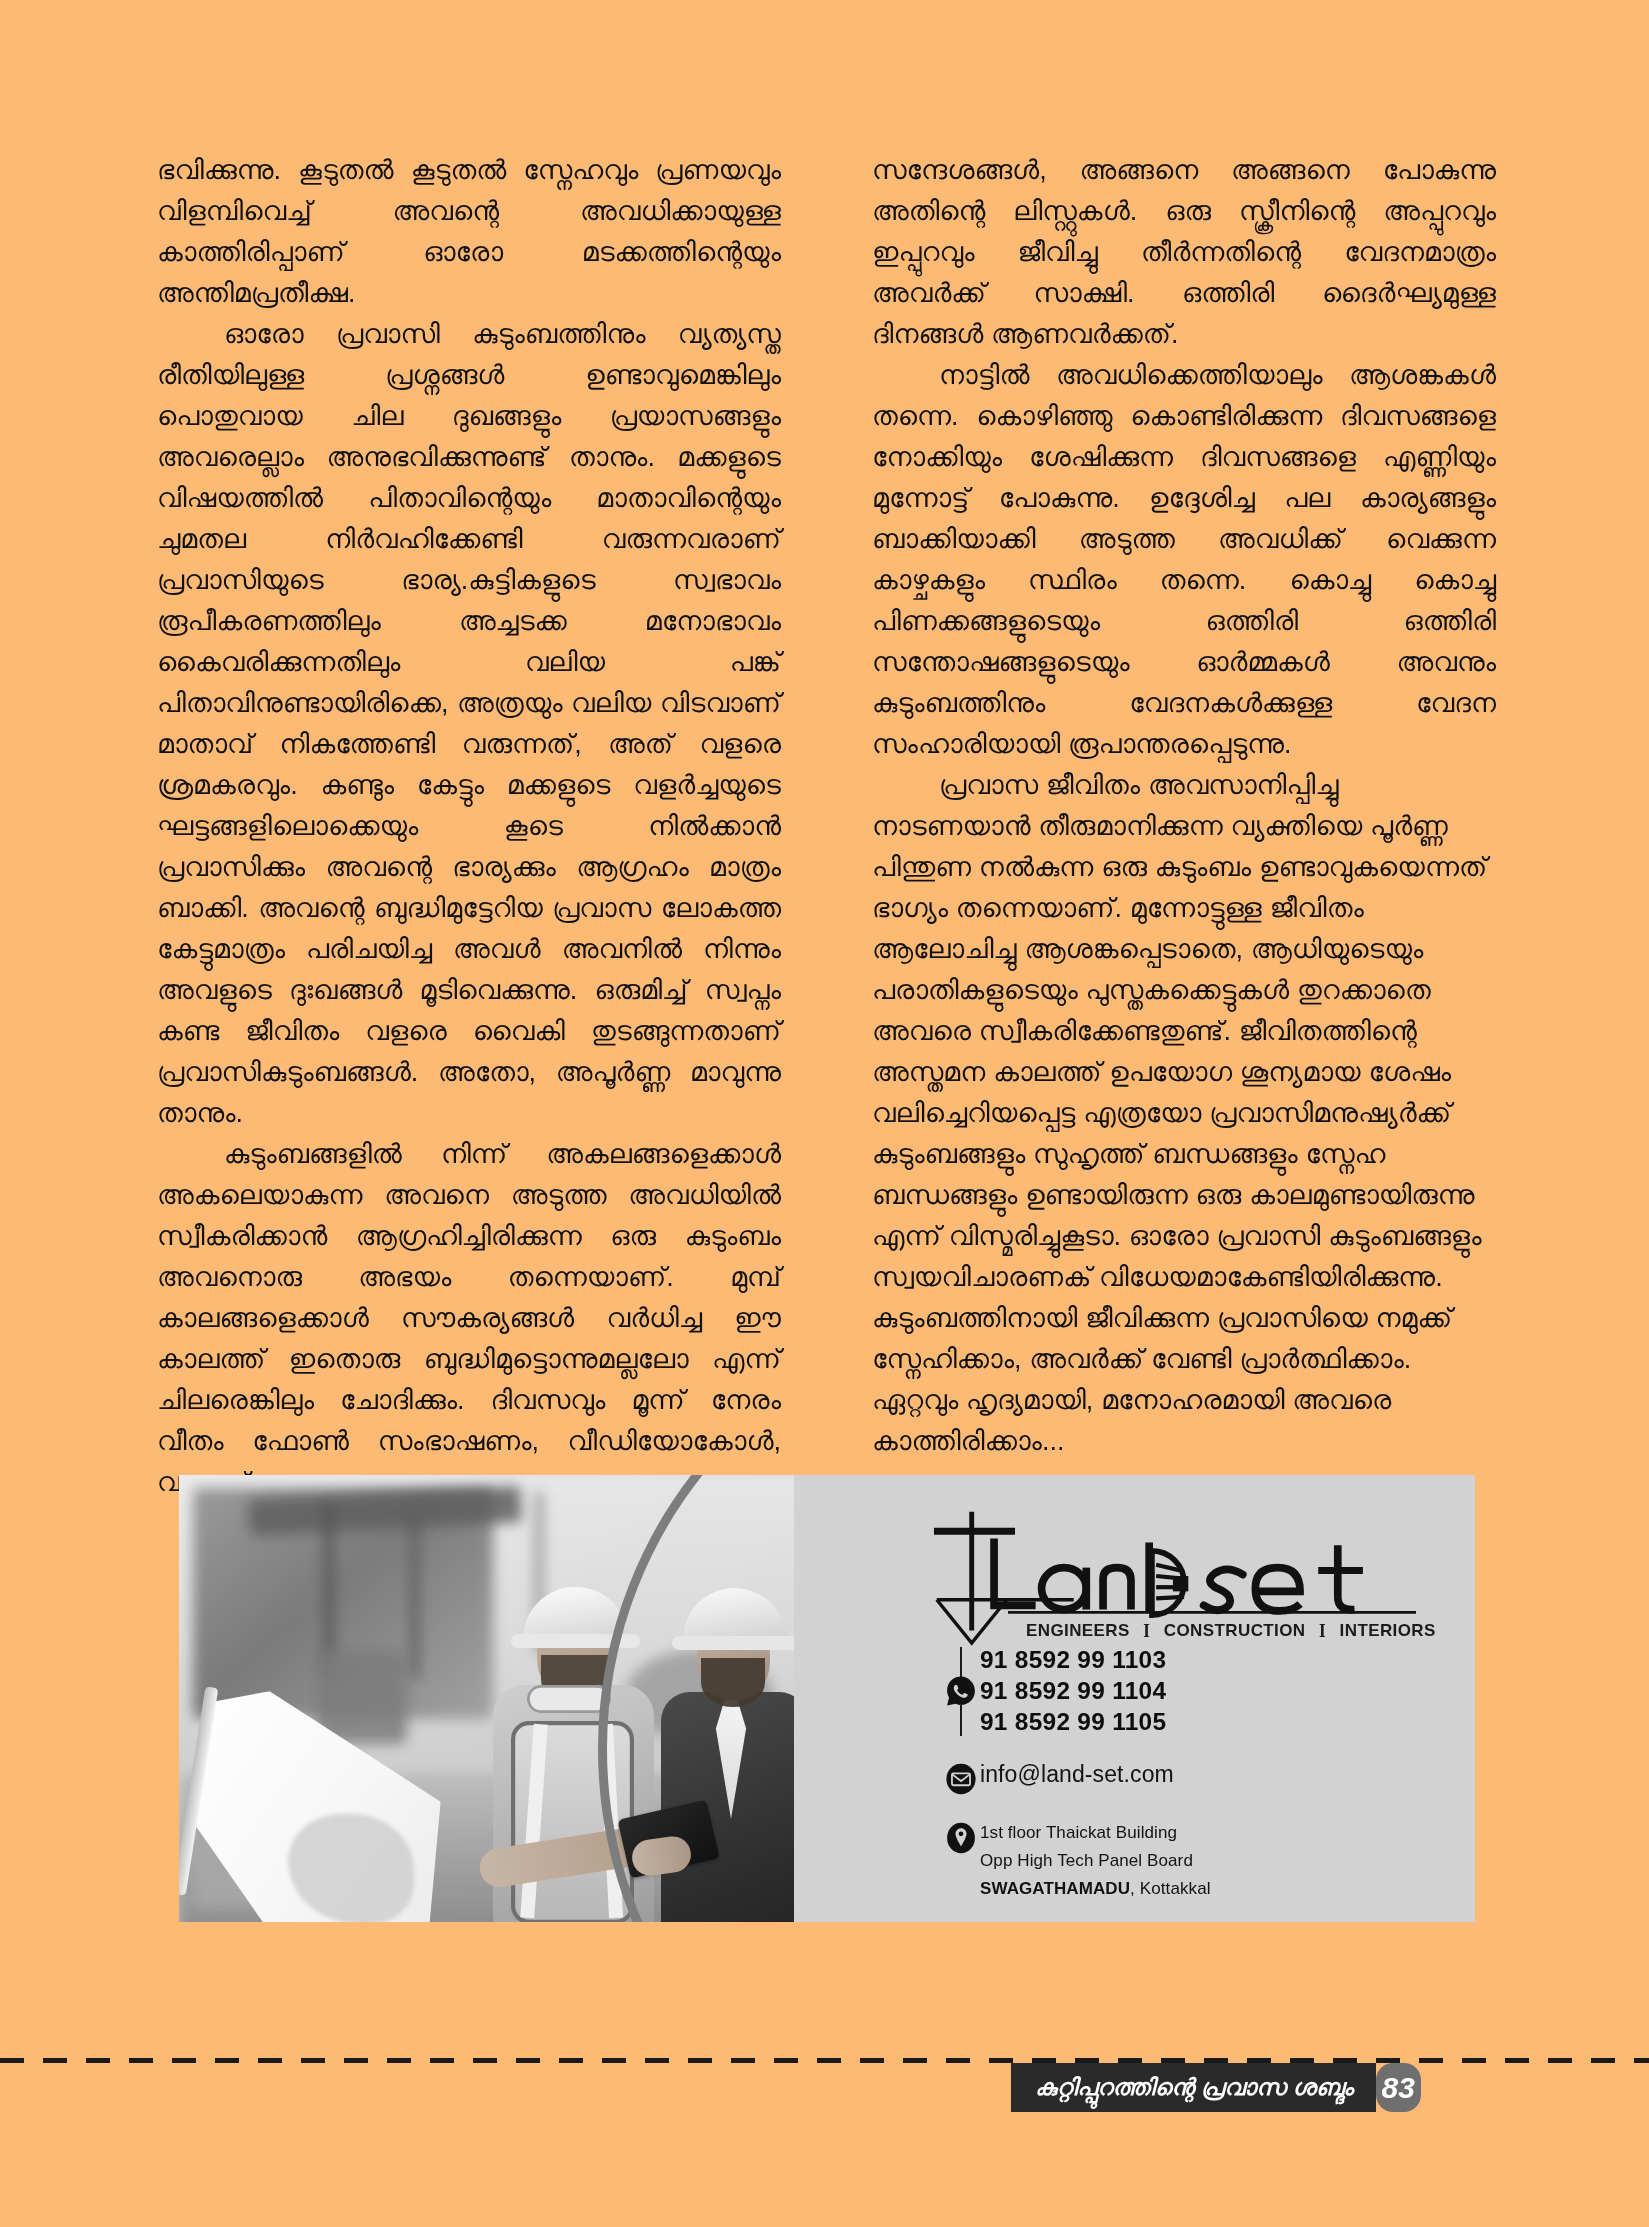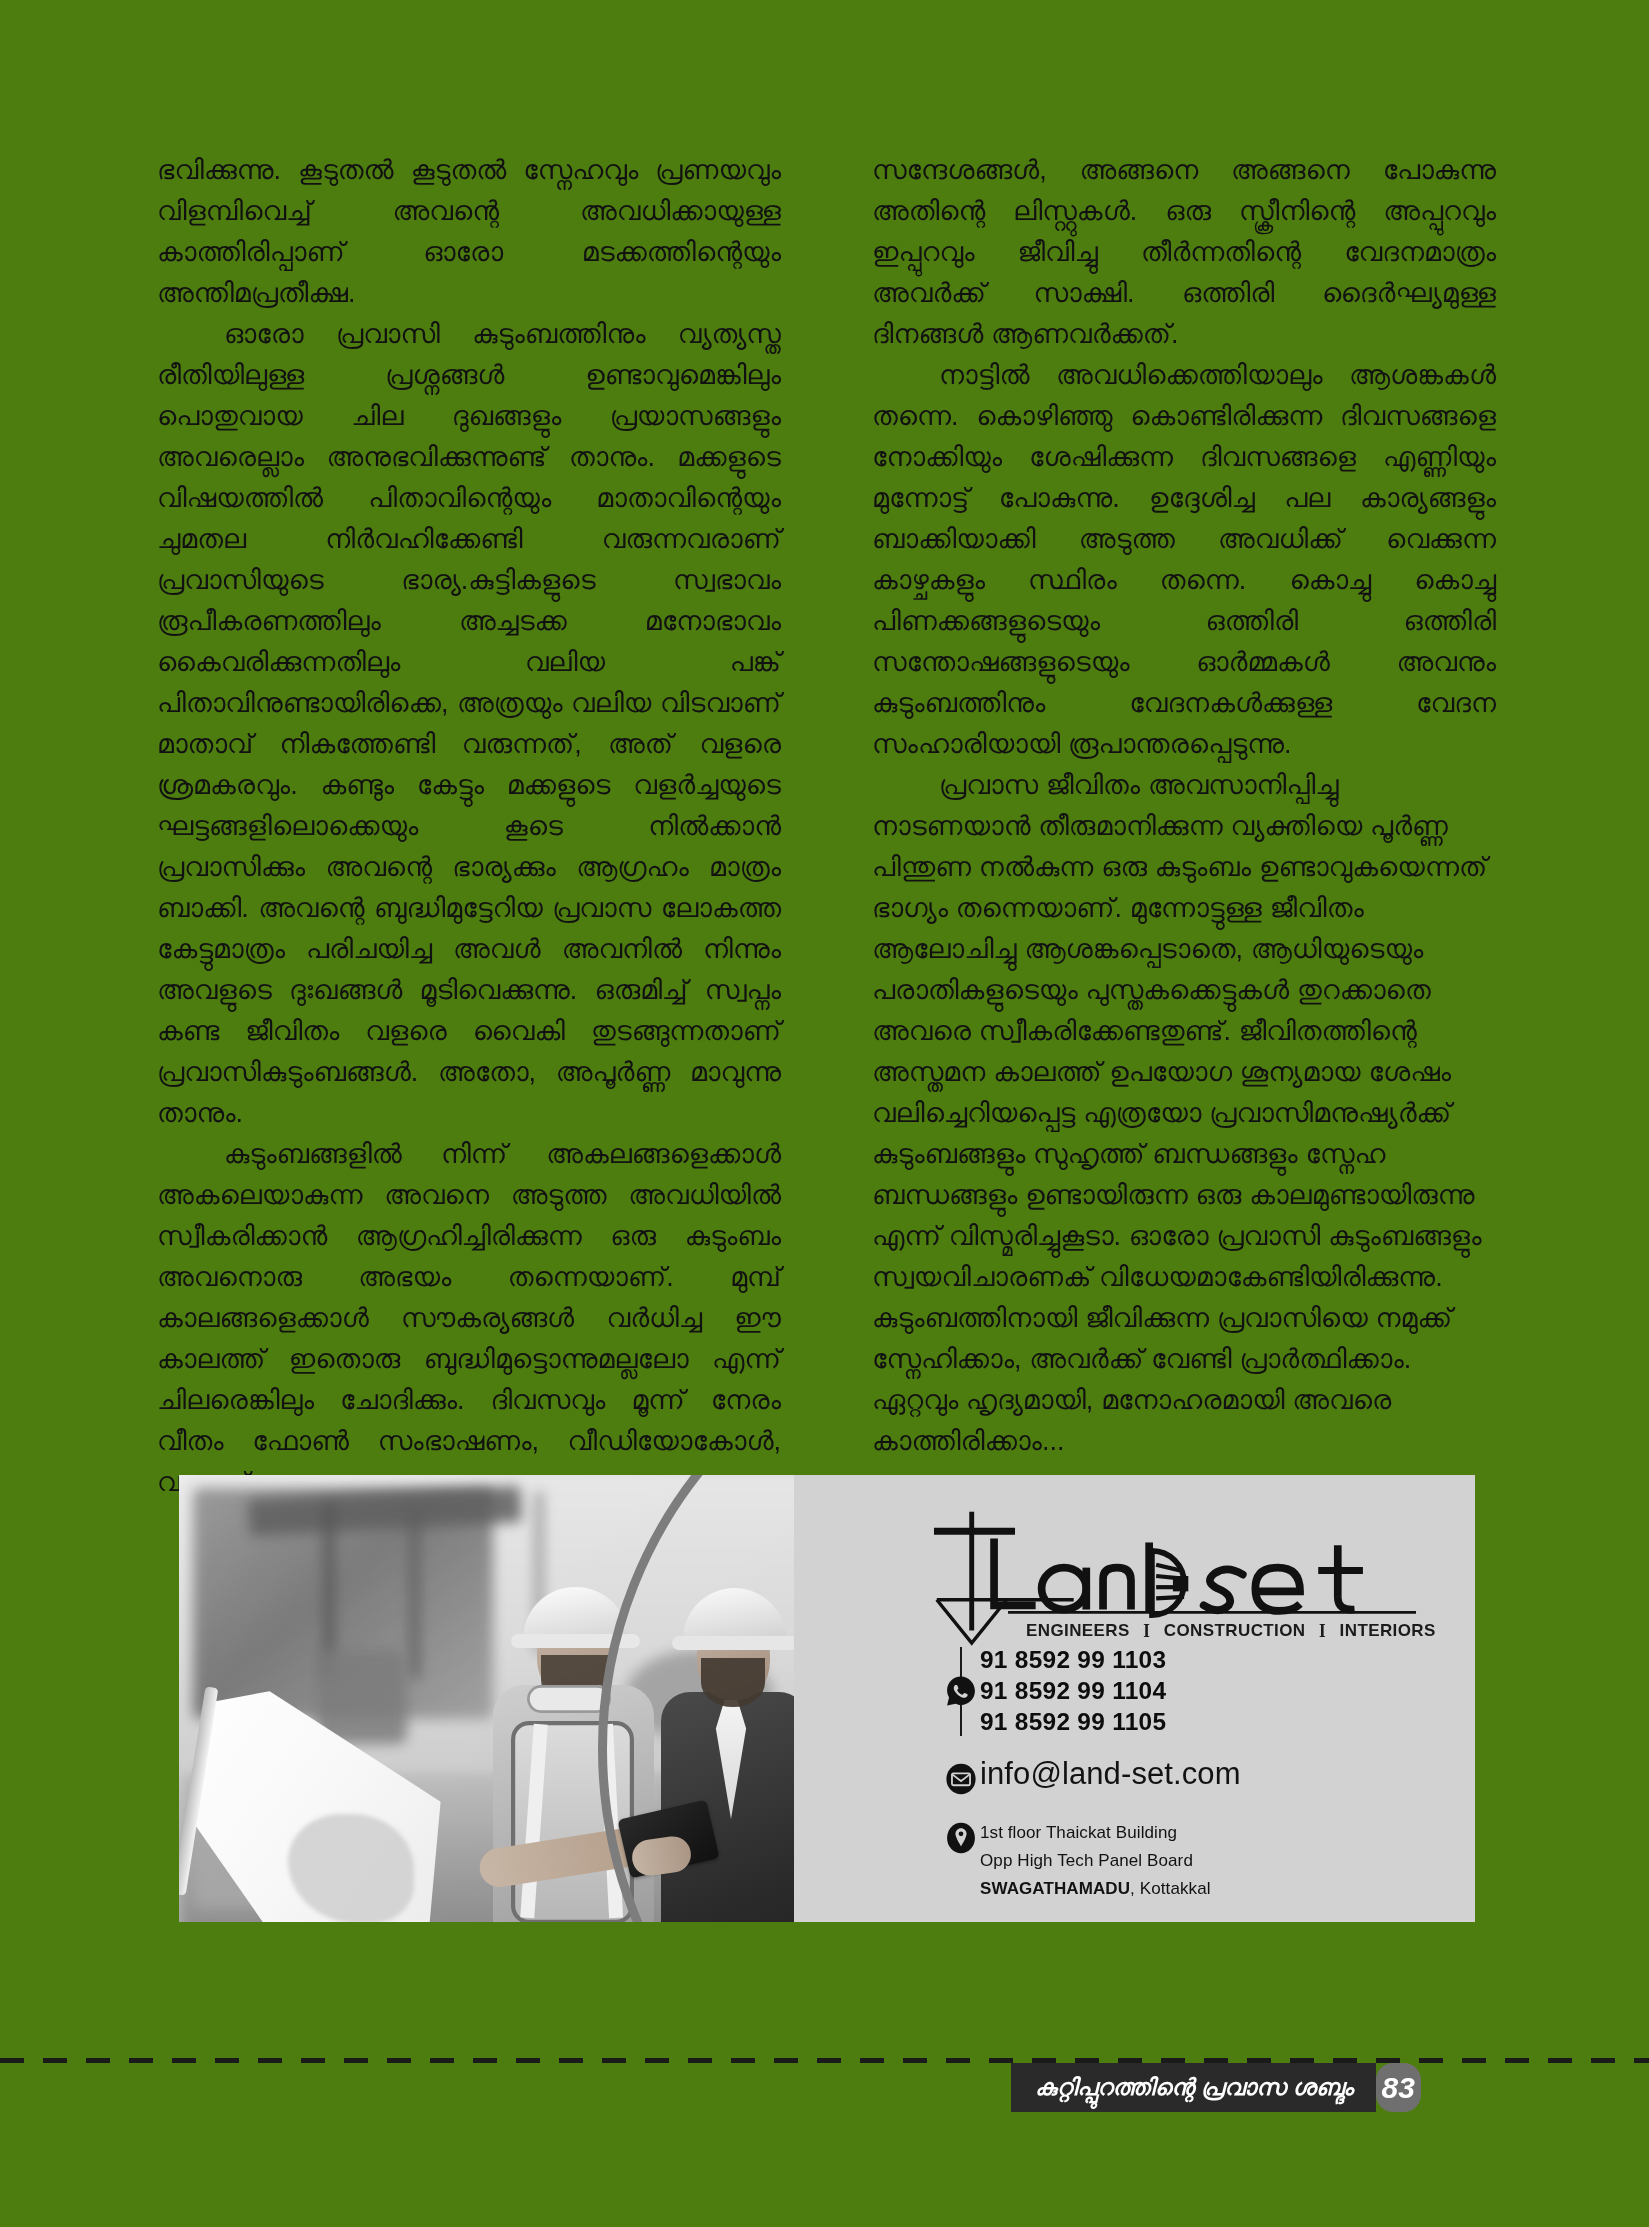--- a/index.html
+++ b/index.html
@@ -12,21 +12,21 @@
     height: 2227px;
     position: relative;
     font-family: "Liberation Sans", sans-serif;
     overflow: hidden;
   }
 
   
   .page {
     position: absolute;
     inset: 0;
-    background: #4d7c0f;
+    background: #fdba74;
   }
 
   
   .article {
     position: absolute;
     left: 157px;
     top: 150px;
     width: 1338px;
     height: 1278px;
     display: flex;
@@ -325,21 +325,21 @@
     left: 19px; top: 2.8px;
     width: 2.1px; height: 89px;
     background: #1a1a1a;
   }
   .phone-badge {
     position: absolute;
     left: 3.5px; top: 31px;
     width: 32px; height: 32px;
   }
   .email-line {
-    font-size: 31px;
+    font-size: 23px;
     line-height: 28px;
     color: #121212;
     letter-spacing: 0.1px;
   }
   .addr-line {
     font-size: 17px;
     line-height: 28px;
     color: #121212;
     letter-spacing: 0.1px;
   }

